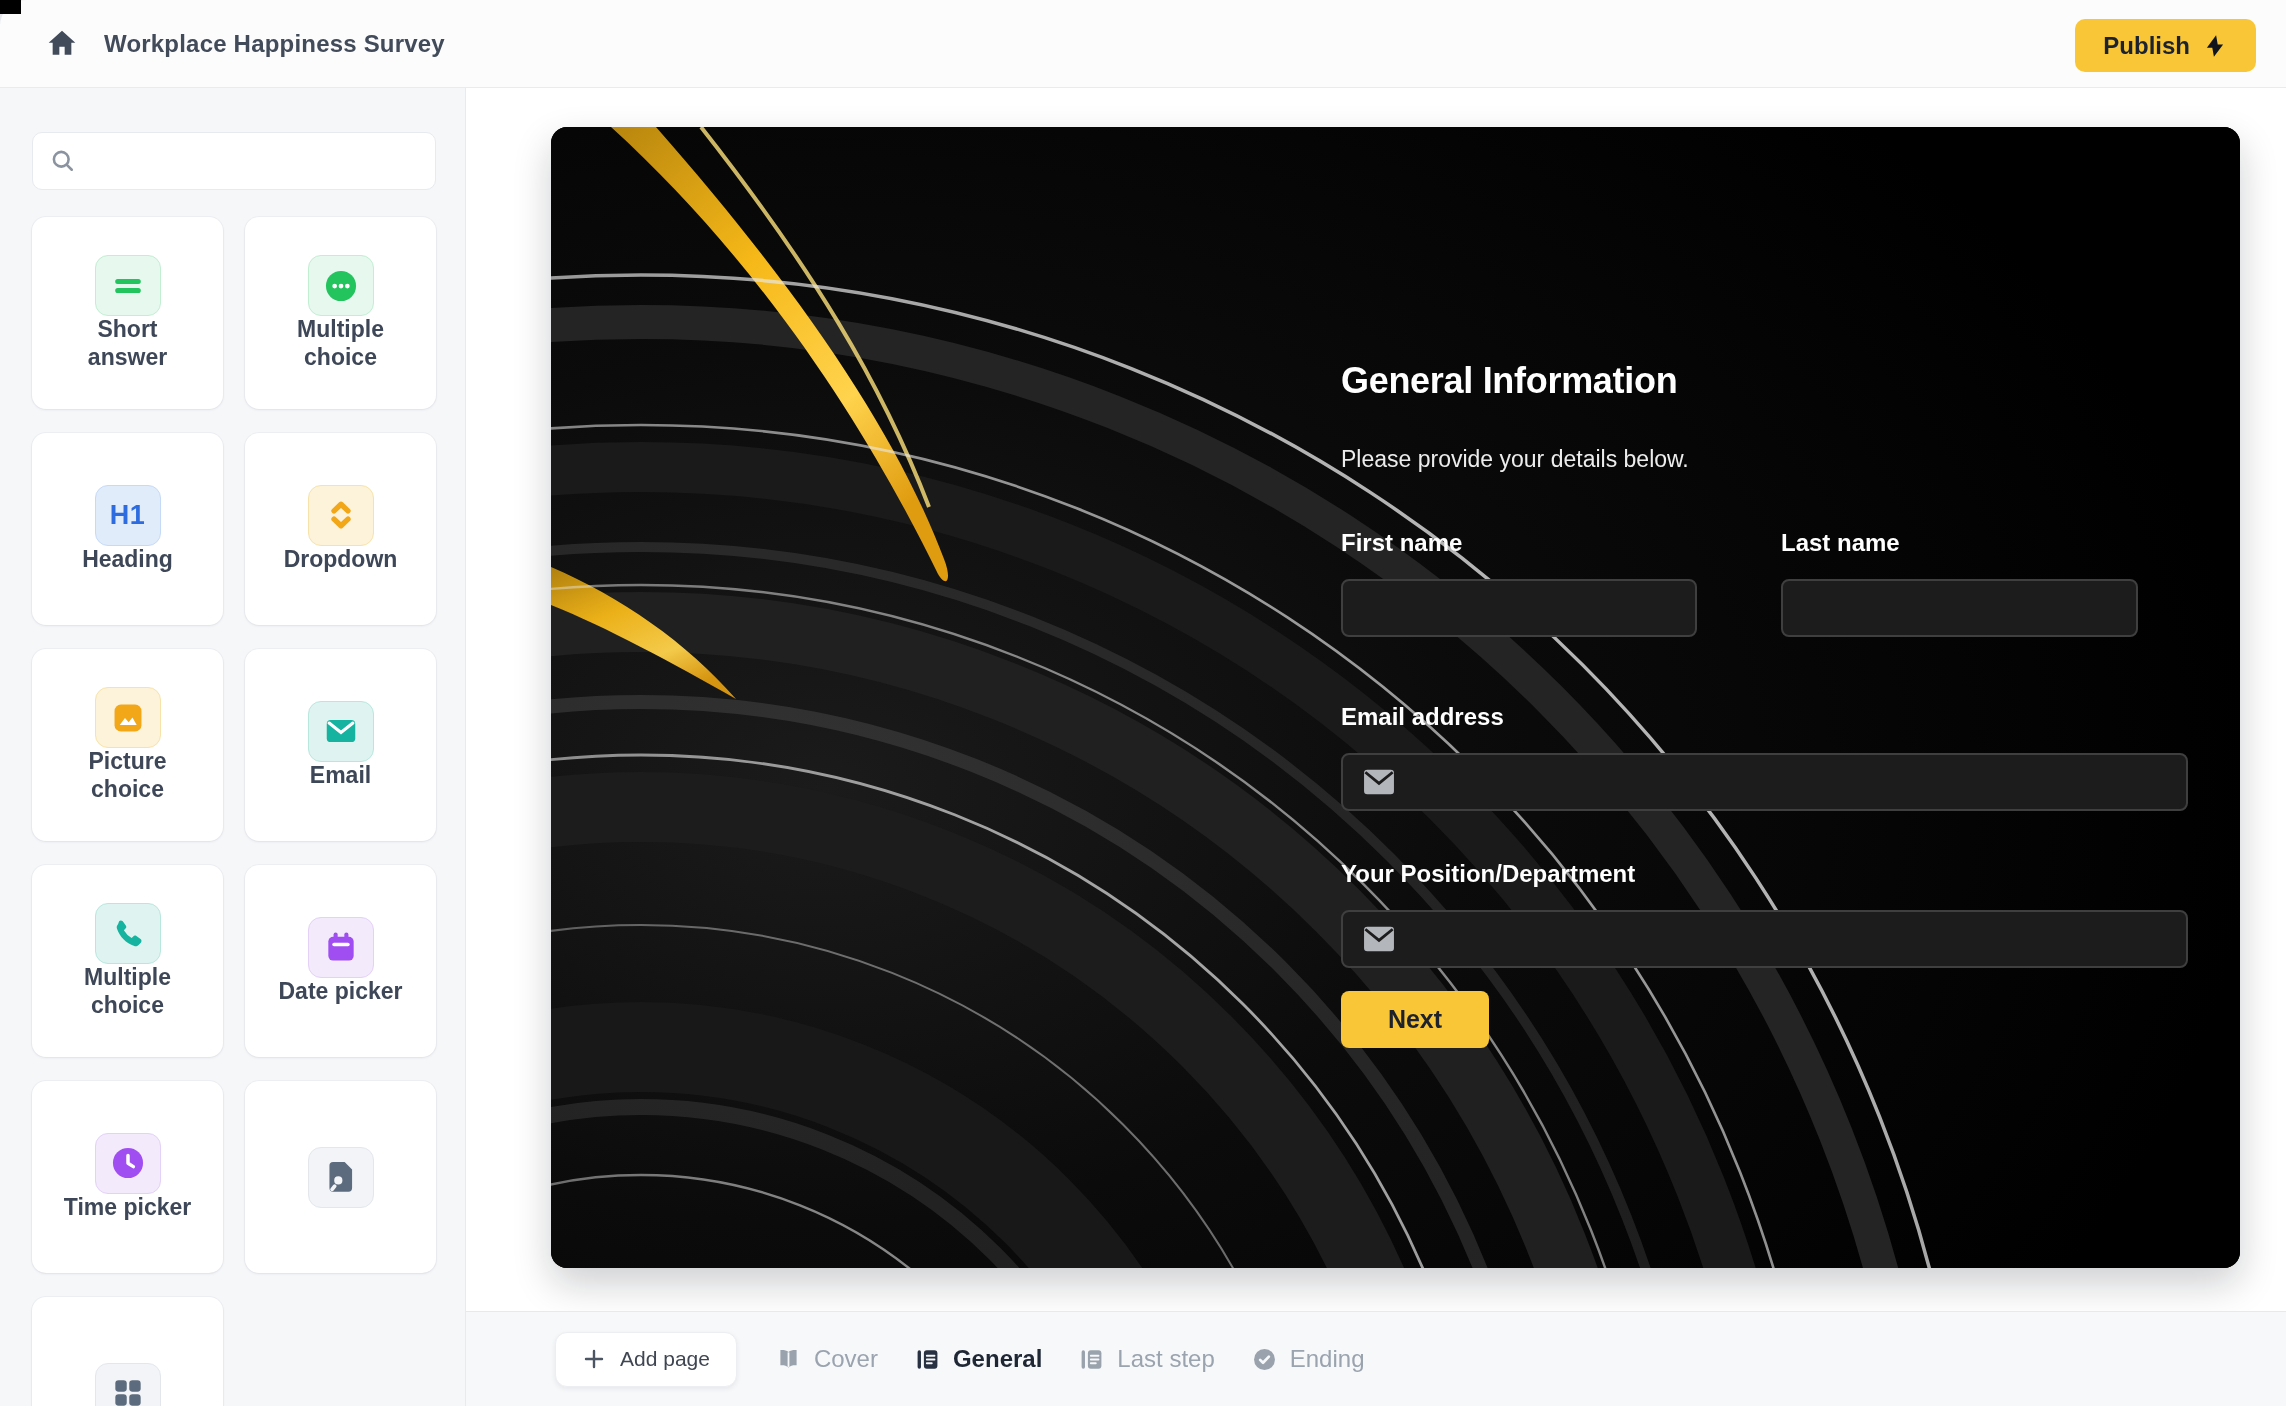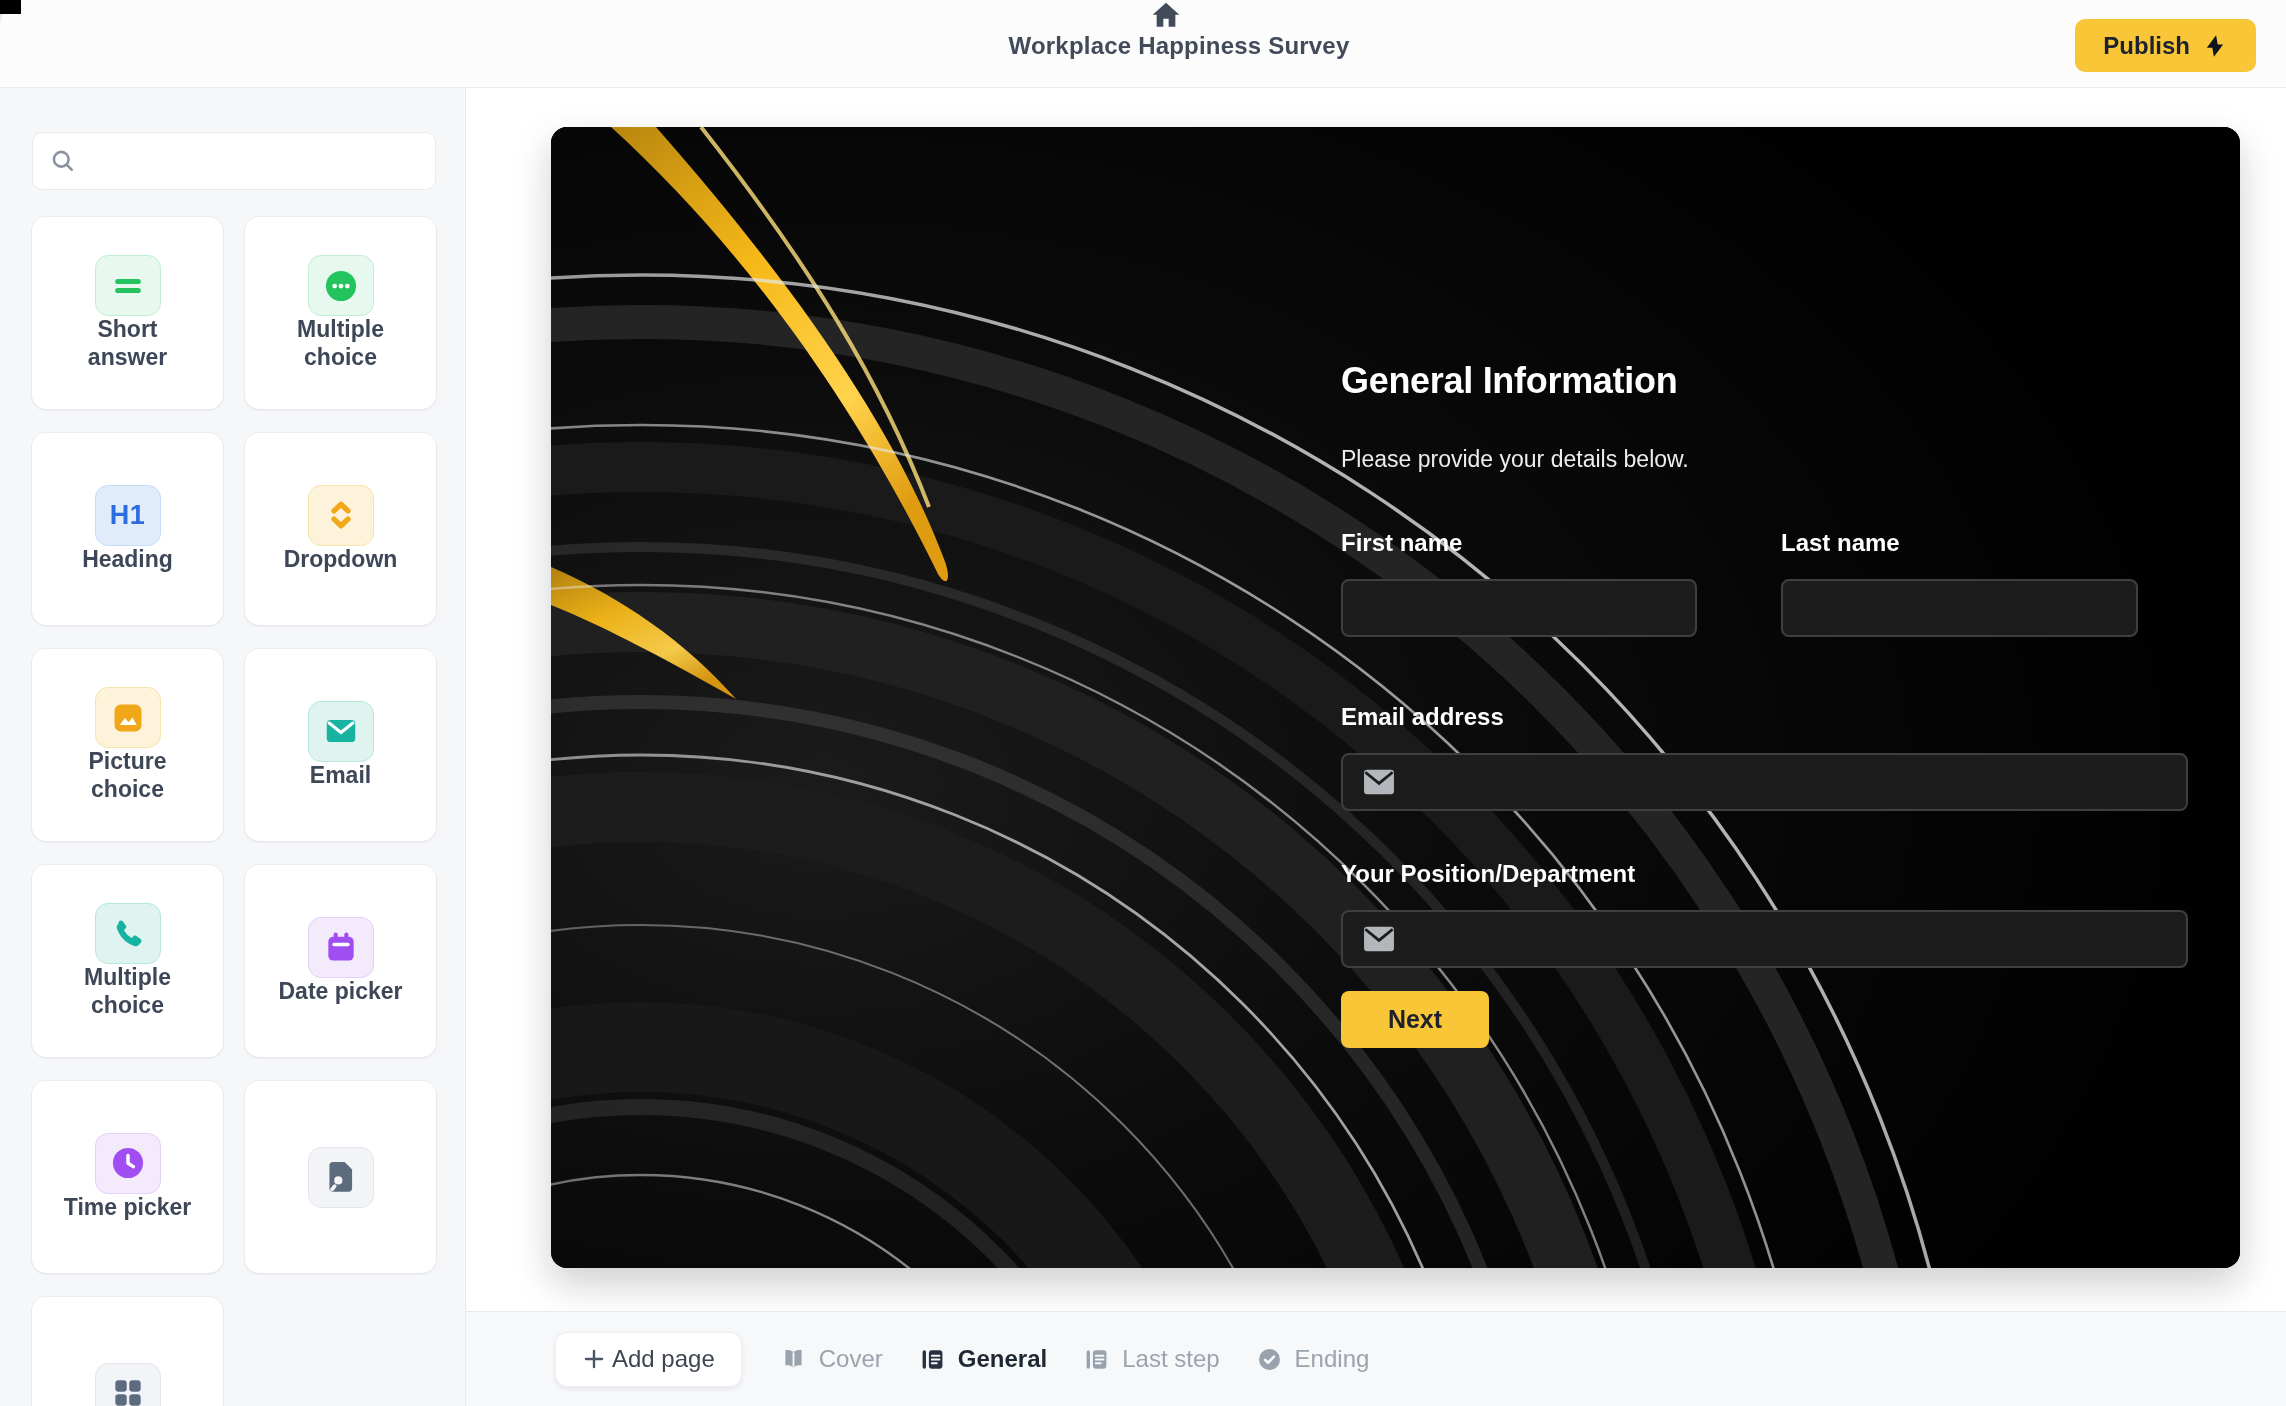--- a/index.html
+++ b/index.html
@@ -7,21 +7,21 @@
               font-family:"Liberation Sans", sans-serif; }
   .app { position:relative; width:2286px; height:1406px; }
 
   
   .corner-bg { position:absolute; left:0; top:0; width:60px; height:60px; background:#e6e8eb; z-index:0; }
   .black-artifact { position:absolute; left:0; top:0; width:21px; height:14px; background:#000; z-index:60; }
 
   
   .topbar { position:absolute; left:0; top:0; width:2286px; height:88px; background:#fcfcfd;
             border-bottom:1px solid #e9ebef; border-top-left-radius:26px; z-index:10;
-            display:flex; align-items:center; padding-left:46px;flex-direction:column; }
+            display:flex; align-items:center; padding-left:46px; }
   .home-ic { width:32px; height:32px; color:#414b5a; flex:0 0 auto; }
   .topbar-title { margin-left:26px; font-size:24px; font-weight:600; color:#414b5a; letter-spacing:.2px; }
   .publish-btn { position:absolute; right:30px; top:19px; height:53px; padding:0 28px;
                  background:#f8c636; border:none; border-radius:10px; cursor:pointer;
                  display:flex; align-items:center; gap:12px; font-family:inherit;
                  font-size:24px; font-weight:600; color:#1c2230; }
   .bolt-ic { width:26px; height:26px; color:#10141c; }
 
   
   .sidebar { position:absolute; left:0; top:88px; width:466px; height:1318px; background:#f6f7f9;
@@ -65,22 +65,22 @@
   .mt-email-label { margin-top:66px; }
   .mt-pos-label   { margin-top:49px; }
   .next-btn { margin-top:23px; width:148px; height:57px; background:#f8c636; border:none; border-radius:8px;
               font-family:inherit; font-size:25px; font-weight:700; color:#1d222c; cursor:pointer; }
 
   
   .bottombar { position:absolute; left:0; right:0; top:1223px; height:95px; background:#f7f8fa;
                border-top:1px solid #e7eaec; display:flex; align-items:center; }
   .addpage-btn { margin-left:89px; height:55px; padding:0 26px; background:#fff; border:1px solid #eceef2;
                  border-radius:12px; box-shadow:0 2px 5px rgba(25,35,55,.08); cursor:pointer;
-                 display:flex; align-items:center; gap:6px; font-family:inherit;
-                 font-size:24px; font-weight:500; color:#3f4652; }
+                 display:flex; align-items:center; gap:14px; font-family:inherit;
+                 font-size:21px; font-weight:500; color:#3f4652; }
   .plus-ic { width:24px; height:24px; color:#4b5563; }
   .tabs { display:flex; align-items:center; gap:36px; margin-left:38px; }
   .tab { display:flex; align-items:center; gap:12px; font-size:24px; font-weight:500; color:#9aa3ae; cursor:pointer; }
   .tab svg { width:27px; height:27px; }
   .tab.active { color:#1f2735; font-weight:600; }
 </style>
 </head>
 <body>
 
 <div class="app">

